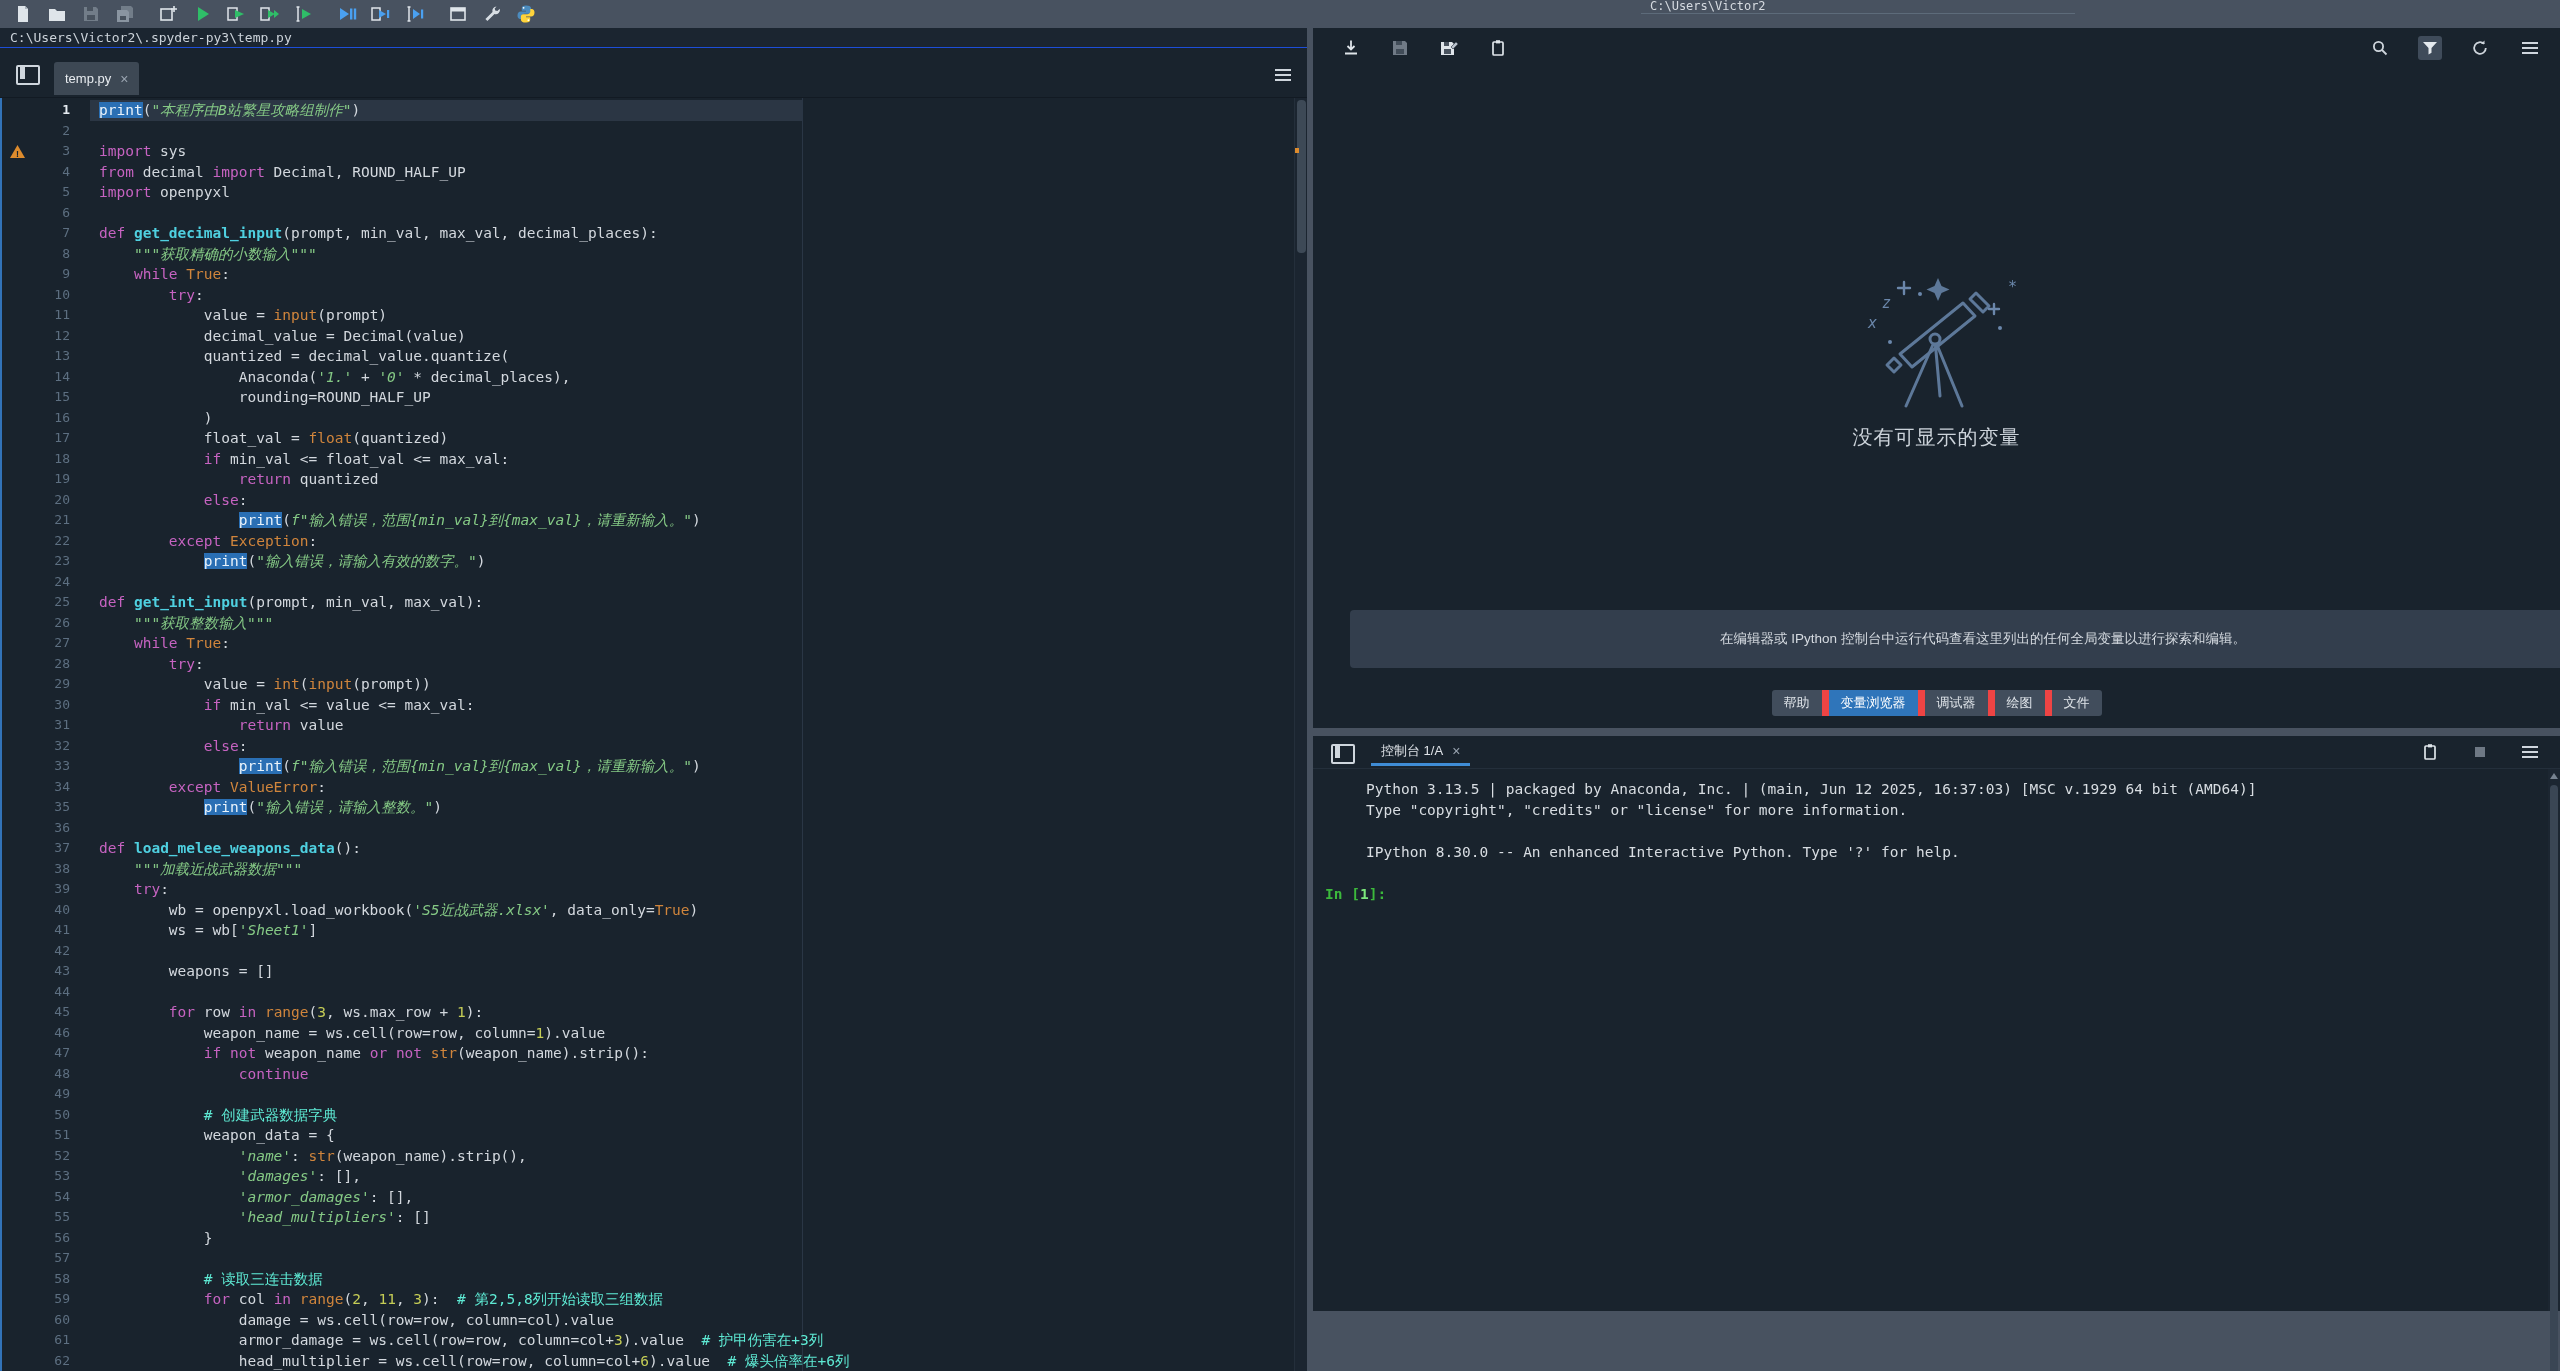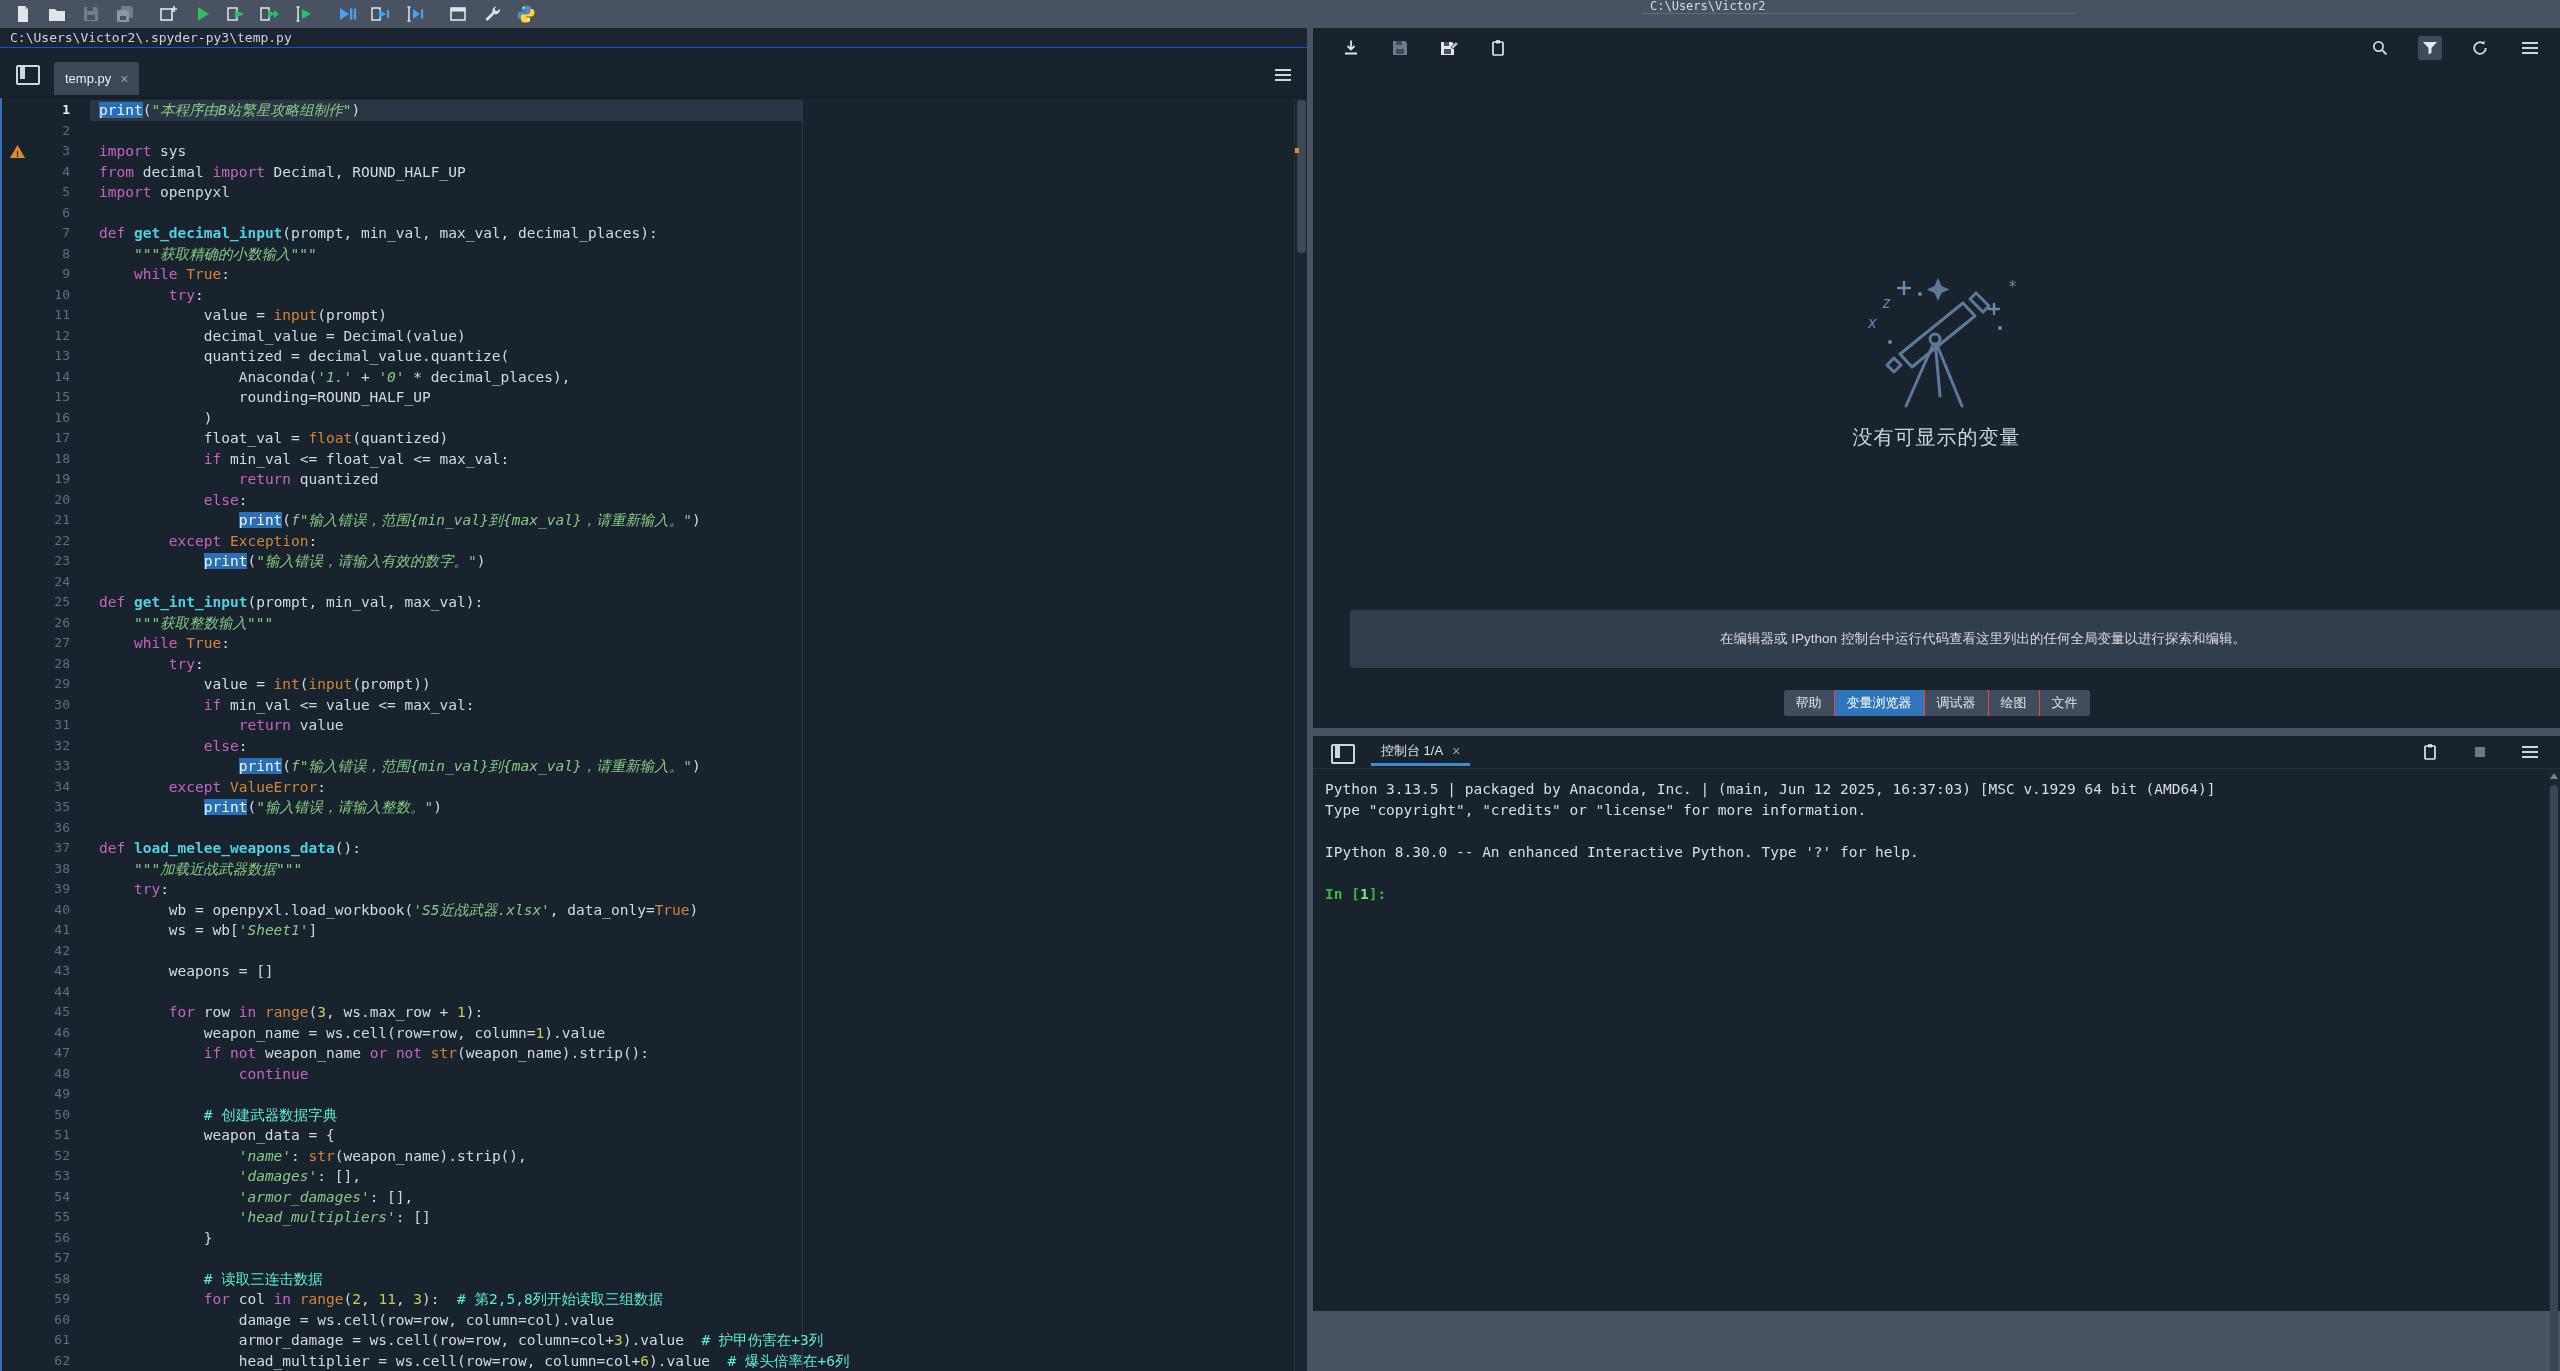--- a/index.html
+++ b/index.html
@@ -52,35 +52,35 @@
   .right-col{position:absolute;left:1313px;top:28px;width:1247px;height:1343px;}
   .ve-pane{position:absolute;left:0;top:0;width:100%;height:700px;background:#19232d;}
   .ve-left{position:absolute;left:26px;top:8px;display:flex;gap:25px;}
   .ve-right{position:absolute;right:18px;top:8px;display:flex;gap:26px;}
   .ve-ic{width:24px;height:24px;display:flex;align-items:center;justify-content:center;border-radius:3px;}
   .ve-ic.active{background:#3f4b5a;}
   .telescope{position:absolute;left:50%;top:238px;transform:translateX(-50%);}
   .ve-empty{position:absolute;left:0;top:396px;width:100%;text-align:center;color:#ccd3da;font-size:20px;letter-spacing:1px;}
   .ve-hint{position:absolute;left:37px;top:582px;width:1266px;height:58px;background:#333e4d;border-radius:4px;color:#d5dae0;font-size:13.5px;display:flex;align-items:center;justify-content:center;box-sizing:border-box;}
   .ve-tabs{position:absolute;left:0;top:662px;width:100%;display:flex;justify-content:center;}
-  .ve-tab{height:26px;line-height:26px;padding:0 12px;background:#414d5c;color:#dfe4e9;font-size:13px;border-right:1px solid #ef4444;}
+  .ve-tab{height:26px;line-height:26px;padding:0 12px;background:#414d5c;color:#dfe4e9;font-size:13px;border-right:7px solid #ef4444;}
   .ve-tab:first-child{border-radius:3px 0 0 3px;}
   .ve-tab:last-child{border-radius:0 3px 3px 0;border-right:none;}
   .ve-tab.active{background:#2f75ba;color:#ffffff;}
   .splitter{position:absolute;left:0;top:700px;width:100%;height:8px;background:#485260;}
 
   .console-pane{position:absolute;left:0;top:708px;width:100%;height:575px;background:#19232d;}
   .cs-tabbar{position:absolute;left:0;top:0;width:100%;height:33px;border-bottom:1px solid #242f3b;box-sizing:border-box;}
   .cs-pane-icon{position:absolute;left:18px;top:8px;width:20px;height:16px;border:2px solid #cfd6dd;border-radius:2px;}
   .cs-pane-icon::after{content:"";position:absolute;left:2px;top:0;width:5px;height:12px;background:#cfd6dd;}
   .cs-tab{position:absolute;left:58px;top:2px;height:28px;display:flex;align-items:center;gap:9px;padding:0 10px;color:#dfe3e8;font-size:13px;border-bottom:3px solid #3f8cd5;box-sizing:border-box;}
   .cs-icons{position:absolute;right:18px;top:4px;display:flex;gap:26px;}
   .cs-body{position:absolute;left:0;top:33px;right:0;bottom:0;}
   .cs-line{font:14.5px "DejaVu Sans Mono",monospace;line-height:21px;color:#d8dde2;white-space:pre;padding-left:12px;}
-  .cs-banner{padding-top:10px;}
+  .cs-banner{padding-top:10px;padding-left:41px;}
   .pr-in{color:#3cb93c;font-weight:bold;}
   .pr-num{color:#7ce87c;font-weight:bold;}
   .cs-scroll{position:absolute;right:0;top:0;width:12px;height:100%;background:#1c2631;}
   .cs-up{position:absolute;left:2px;top:4px;width:0;height:0;border-left:4px solid transparent;border-right:4px solid transparent;border-bottom:6px solid #76828f;}
   .cs-thumb{position:absolute;left:2px;top:16px;width:8px;height:595px;background:#3a4654;border-radius:4px;}
 </style>
 </head>
 <body>
 
 <div class="app">

